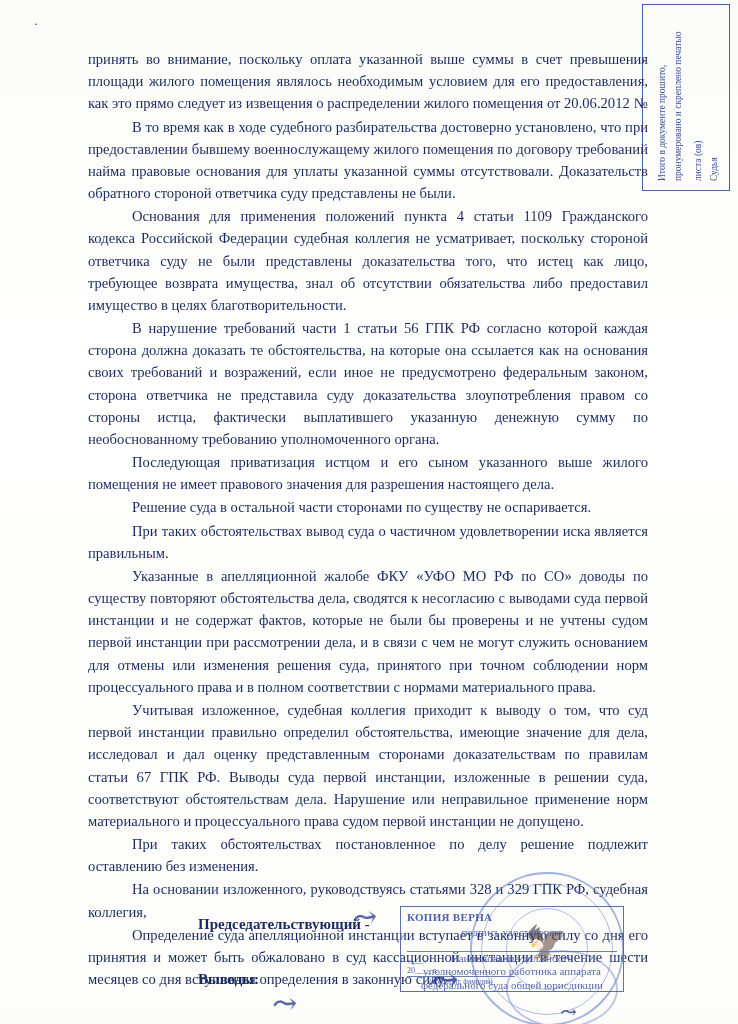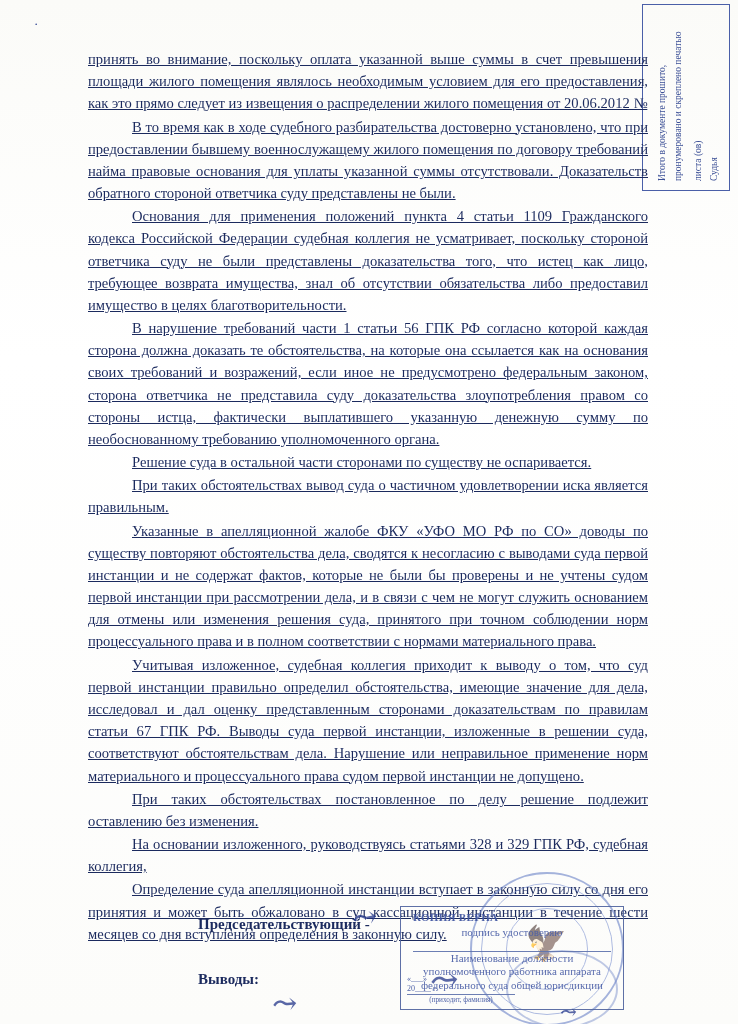--- a/index.html
+++ b/index.html
@@ -36,21 +36,20 @@
     color: #1b2a5e;
     font-size: 14.6px;
     line-height: 1.52;
     text-align: justify;
     text-justify: inter-word;
   }
 
   .doc-body p {
     margin: 0 0 1px 0;
     text-indent: 44px;
-    text-decoration: underline;
   }
   .doc-body p.no-indent {
     text-indent: 0;
   }
 
   .center {
     text-align: center;
     text-indent: 0 !important;
     font-weight: bold;
     letter-spacing: 1.2px;
@@ -156,26 +155,26 @@
     border: 2px solid #7288c7;
     opacity: .45;
   }
 
   
   .stamp-box {
     position: absolute;
     left: 400px;
     top: 906px;
     width: 224px;
-    height: 104px;
+    height: 86px;
     border: 1px solid #51659f;
     color: #3f54a0;
     font-size: 8.6px;
     line-height: 1.25;
-    padding: 4px 12px;
+    padding: 4px 6px;
     box-sizing: border-box;
     opacity: .92;
   }
   .stamp-box .sb-title {
     font-size: 11px;
     font-weight: bold;
     letter-spacing: .3px;
     margin-bottom: 1px;
   }
   .stamp-box .sb-line {
@@ -237,20 +236,21 @@
     <div class="vtext v2">пронумеровано и скреплено печатью</div>
     <div class="vtext v3">листа (ов)</div>
     <div class="vtext v4">Судья</div>
   </div>
 
   <div class="doc-body">
     <p class="no-indent">принять во внимание, поскольку оплата указанной выше суммы в счет превышения площади жилого помещения являлось необходимым условием для его предоставления, как это прямо следует из извещения о распределении жилого помещения от 20.06.2012 №</p>
     <p>В то время как в ходе судебного разбирательства достоверно установлено, что при предоставлении бывшему военнослужащему жилого помещения по договору требований найма правовые основания для уплаты указанной суммы отсутствовали. Доказательств обратного стороной ответчика суду представлены не были.</p>
     <p>Основания для применения положений пункта 4 статьи 1109 Гражданского кодекса Российской Федерации судебная коллегия не усматривает, поскольку стороной ответчика суду не были представлены доказательства того, что истец как лицо, требующее возврата имущества, знал об отсутствии обязательства либо предоставил имущество в целях благотворительности.</p>
     <p>В нарушение требований части 1 статьи 56 ГПК РФ согласно которой каждая сторона должна доказать те обстоятельства, на которые она ссылается как на основания своих требований и возражений, если иное не предусмотрено федеральным законом, сторона ответчика не представила суду доказательства злоупотребления правом со стороны истца, фактически выплатившего указанную денежную сумму по необоснованному требованию уполномоченного органа.</p>
+    <p>Последующая приватизация истцом и его сыном указанного выше жилого помещения не имеет правового значения для разрешения настоящего дела.</p>
     <p>Решение суда в остальной части сторонами по существу не оспаривается.</p>
     <p>При таких обстоятельствах вывод суда о частичном удовлетворении иска является правильным.</p>
     <p>Указанные в апелляционной жалобе ФКУ «УФО МО РФ по СО» доводы по существу повторяют обстоятельства дела, сводятся к несогласию с выводами суда первой инстанции и не содержат фактов, которые не были бы проверены и не учтены судом первой инстанции при рассмотрении дела, и в связи с чем не могут служить основанием для отмены или изменения решения суда, принятого при точном соблюдении норм процессуального права и в полном соответствии с нормами материального права.</p>
     <p>Учитывая изложенное, судебная коллегия приходит к выводу о том, что суд первой инстанции правильно определил обстоятельства, имеющие значение для дела, исследовал и дал оценку представленным сторонами доказательствам по правилам статьи 67 ГПК РФ. Выводы суда первой инстанции, изложенные в решении суда, соответствуют обстоятельствам дела. Нарушение или неправильное применение норм материального и процессуального права судом первой инстанции не допущено.</p>
     <p>При таких обстоятельствах постановленное по делу решение подлежит оставлению без изменения.</p>
     <p>На основании изложенного, руководствуясь статьями 328 и 329 ГПК РФ, судебная коллегия,</p>
 
 
     <p>Определение суда апелляционной инстанции вступает в законную силу со дня его принятия и может быть обжаловано в суд кассационной инстанции в течение шести месяцев со дня вступления определения в законную силу.</p>
   </div>

